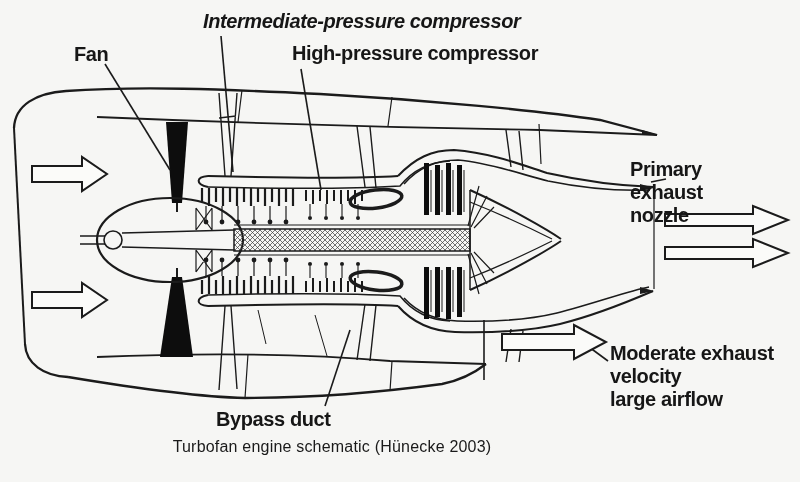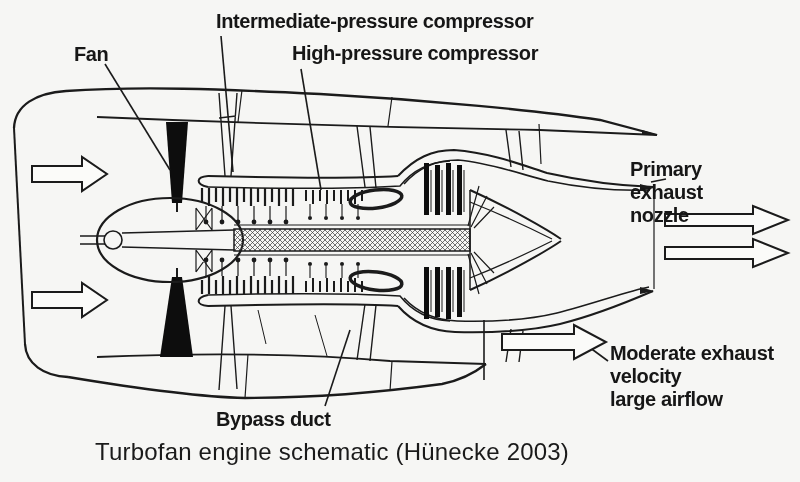--- a/index.html
+++ b/index.html
@@ -3,21 +3,21 @@
 <meta charset="utf-8">
 <style>
   html,body{margin:0;padding:0;}
   body{width:800px;height:482px;position:relative;background:#f6f6f4;overflow:hidden;
        font-family:"Liberation Sans", sans-serif;}
   .stage{position:absolute;left:0;top:0;width:800px;height:482px;}
   svg{position:absolute;left:0;top:0;}
   .lbl{position:absolute;color:#161616;font-weight:700;font-size:20px;line-height:23px;
        letter-spacing:-0.4px;white-space:pre-line;}
   .caption{position:absolute;left:0;top:438px;width:664px;text-align:center;color:#1a1a1a;
-       font-weight:400;font-size:24px;letter-spacing:0.2px;}
+       font-weight:400;font-size:16px;letter-spacing:0.2px;}
   .ln{fill:none;stroke:#1b1b1b;}
 </style>
 </head>
 <body>
 
 <div class="stage">
 
 <svg width="800" height="482" viewBox="0 0 800 482">
   <defs>
     <pattern id="hatch" width="5" height="5" patternUnits="userSpaceOnUse">
@@ -167,21 +167,21 @@
   <g fill="#fbfbf9" stroke="#1b1b1b" stroke-width="2" stroke-linejoin="miter">
     <polygon points="32,166 82,166 82,157 107,174 82,191 82,182 32,182"></polygon>
     <polygon points="32,292 82,292 82,283 107,300 82,317 82,308 32,308"></polygon>
     <polygon points="502,334 574,334 574,325 606,342 574,359 574,350 502,350"></polygon>
     <polygon points="665,214 753,214 753,206 788,220 753,234 753,226 665,226"></polygon>
     <polygon points="665,247 753,247 753,239 788,253 753,267 753,259 665,259"></polygon>
   </g>
 </svg>
 
 <div class="lbl" style="left:74px;top:43px;">Fan</div>
-<div class="lbl" style="left:216px;top:10px;">Intermediate-pressure compressor</div>
+<div class="lbl" style="left:203px;top:10px;font-style:italic;">Intermediate-pressure compressor</div>
 <div class="lbl" style="left:292px;top:42px;">High-pressure compressor</div>
 <div class="lbl" style="left:630px;top:118px;margin-top:40px;">Primary
 exhaust
 nozzle</div>
 <div class="lbl" style="left:610px;top:342px;">Moderate exhaust
 velocity
 large airflow</div>
 <div class="lbl" style="left:216px;top:408px;">Bypass duct</div>
 
 <div class="caption">Turbofan engine schematic (Hünecke 2003)</div>

